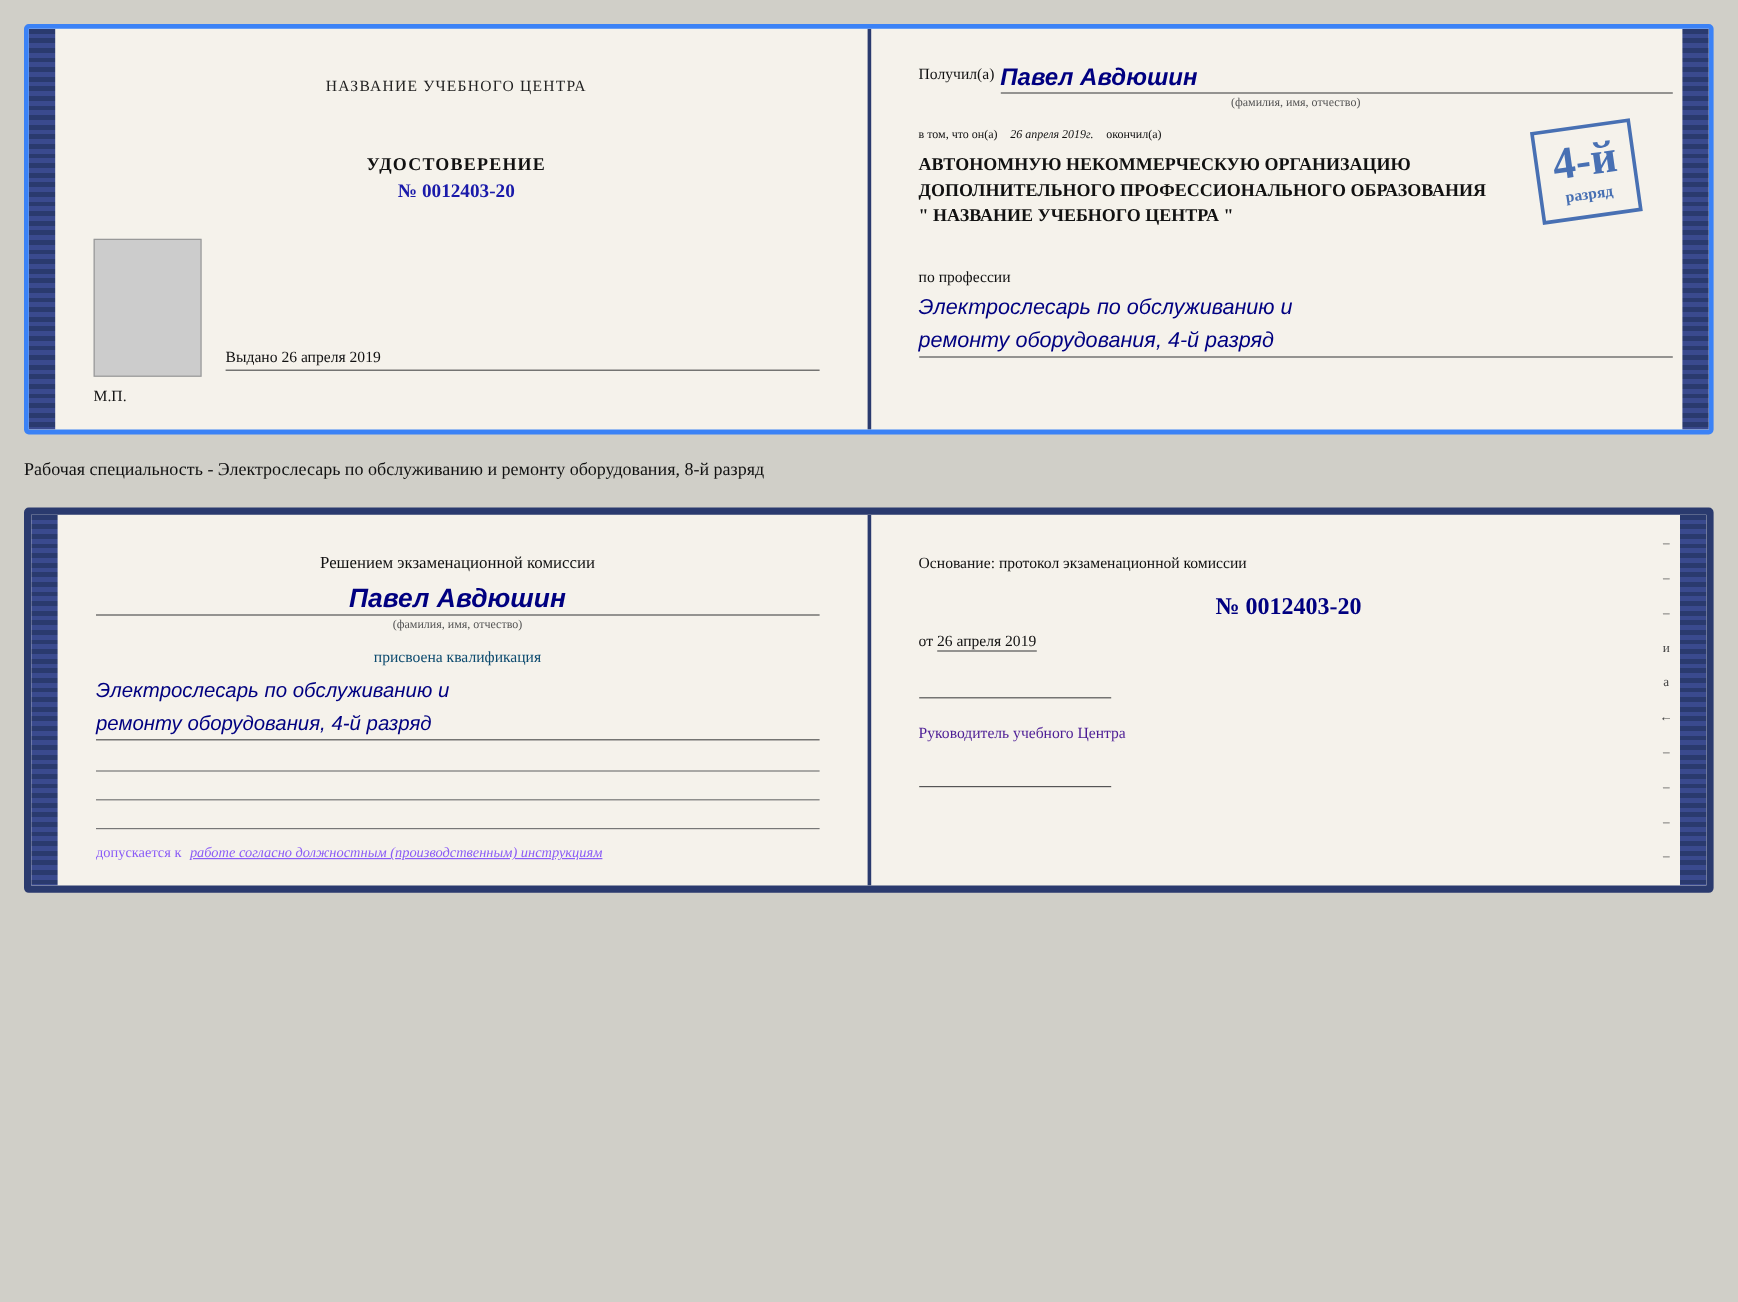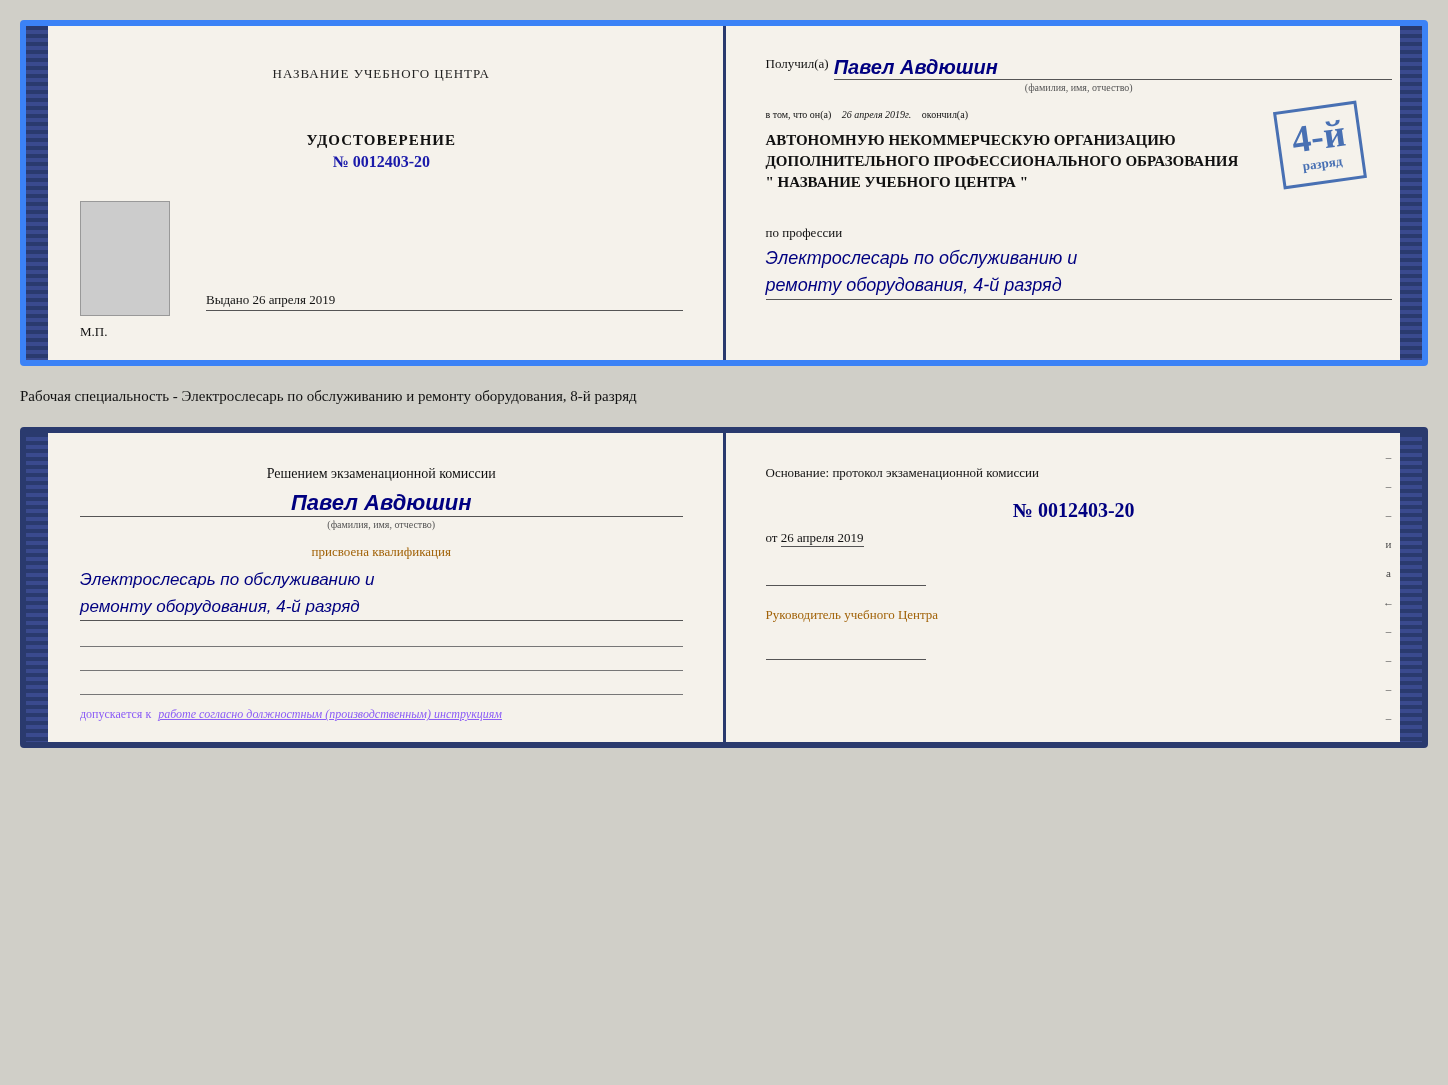--- a/index.html
+++ b/index.html
@@ -14,21 +14,21 @@
     .page-wrapper {
       display: flex;
       flex-direction: column;
       gap: 18px;
     }
 
     
     .doc-top {
       display: flex;
       background: #f5f2eb;
-      border: 6px solid #3b82f6;
+      border: 4px solid #3b82f6;
       border-radius: 4px;
       overflow: hidden;
       position: relative;
     }
 
     .doc-left, .doc-right {
       flex: 1;
       padding: 30px 30px 20px 30px;
       position: relative;
     }
@@ -108,21 +108,21 @@
     .cert-number {
       font-size: 16px;
       color: #1a1aaa;
       font-weight: bold;
       margin-top: 4px;
     }
 
     .photo-block {
       display: flex;
       align-items: flex-end;
-      gap: 36px;
+      gap: 20px;
       margin-top: 30px;
     }
 
     .photo-placeholder {
       width: 90px;
       height: 115px;
       background: #ccc;
       border: 1px solid #999;
       flex-shrink: 0;
     }
@@ -272,21 +272,21 @@
     .fio-hint-center {
       font-size: 10px;
       color: #555;
       text-align: center;
       margin-bottom: 14px;
     }
 
     .assigned-label {
       font-size: 13px;
       text-align: center;
-      color: #a16207;
+      color: #0c4a6e;
       margin-bottom: 6px;
     }
 
     .qualification-value {
       font-family: 'Segoe UI', sans-serif;
       font-size: 17px;
       color: #000080;
       font-style: italic;
       border-bottom: 1px solid #555;
       line-height: 1.6;
@@ -339,21 +339,21 @@
 
     .sign-line {
       border-bottom: 1px solid #555;
       width: 160px;
       height: 20px;
       margin-bottom: 16px;
     }
 
     .director-label {
       font-size: 13px;
-      color: #a16207;
+      color: #4c1d95;
       line-height: 1.4;
       margin-bottom: 16px;
     }
   </style>
 </head>
 <body>
 
 <div class="page-wrapper">
 
   <div class="doc-top">

